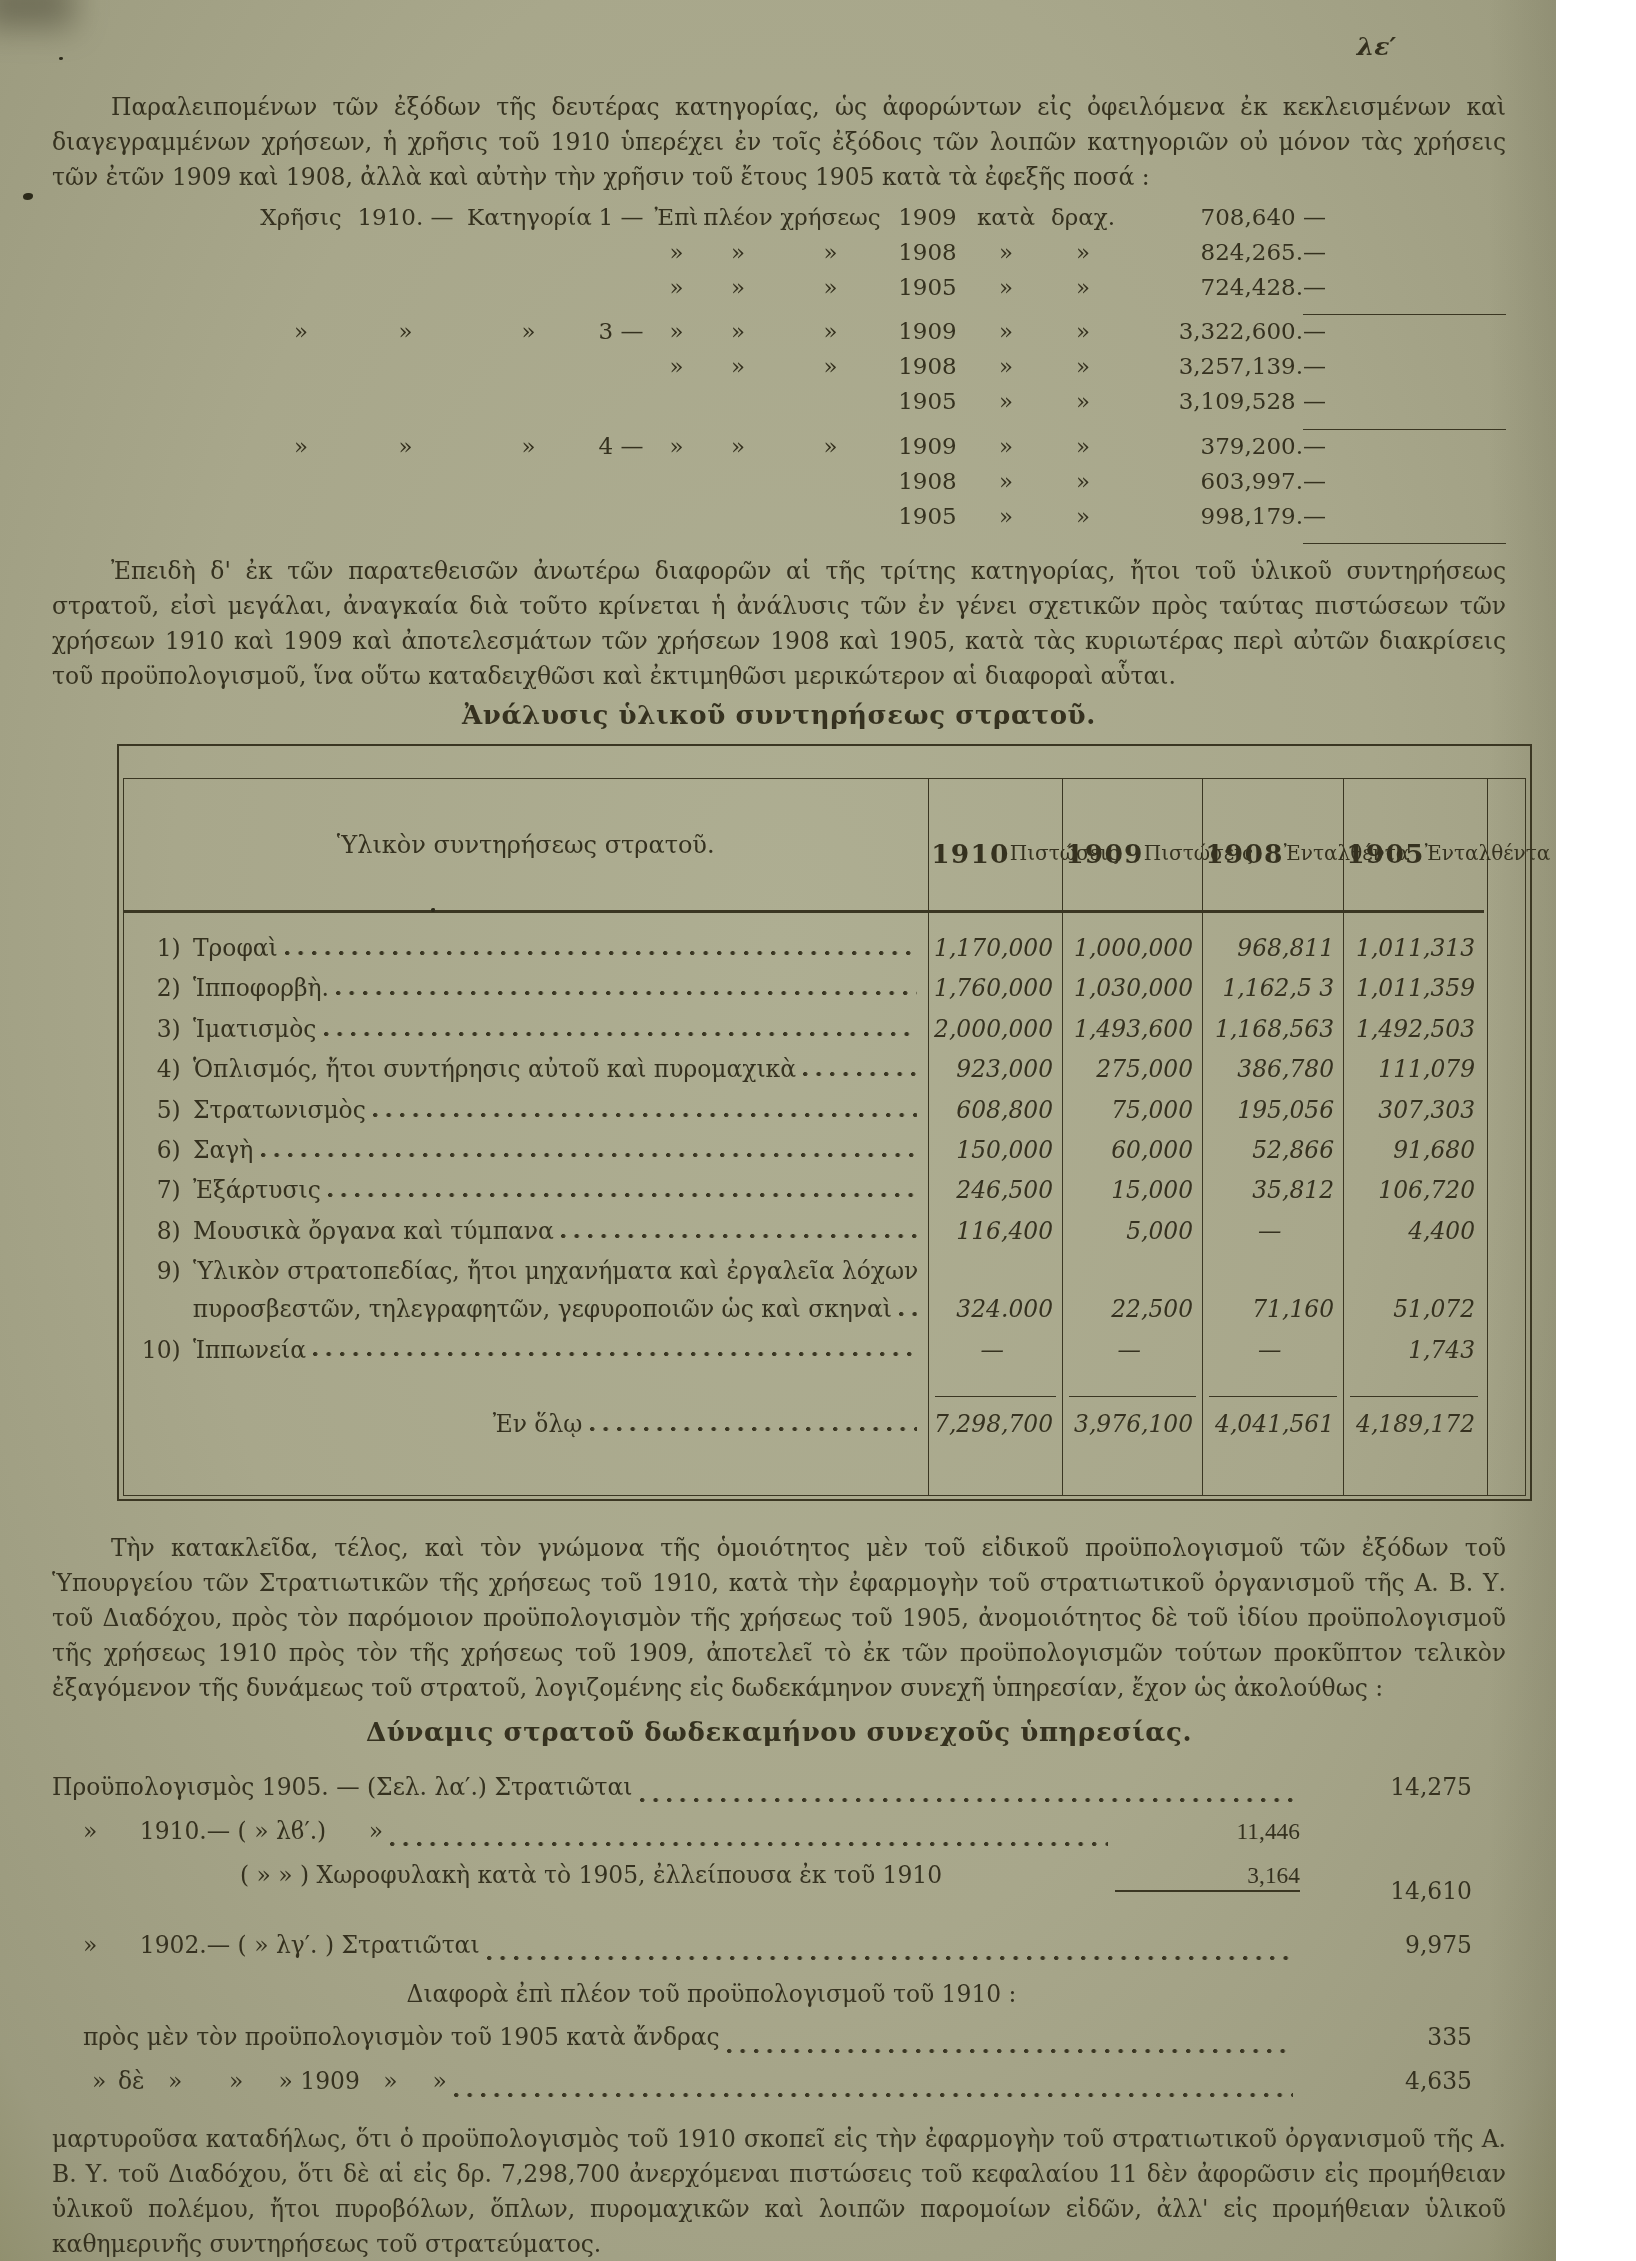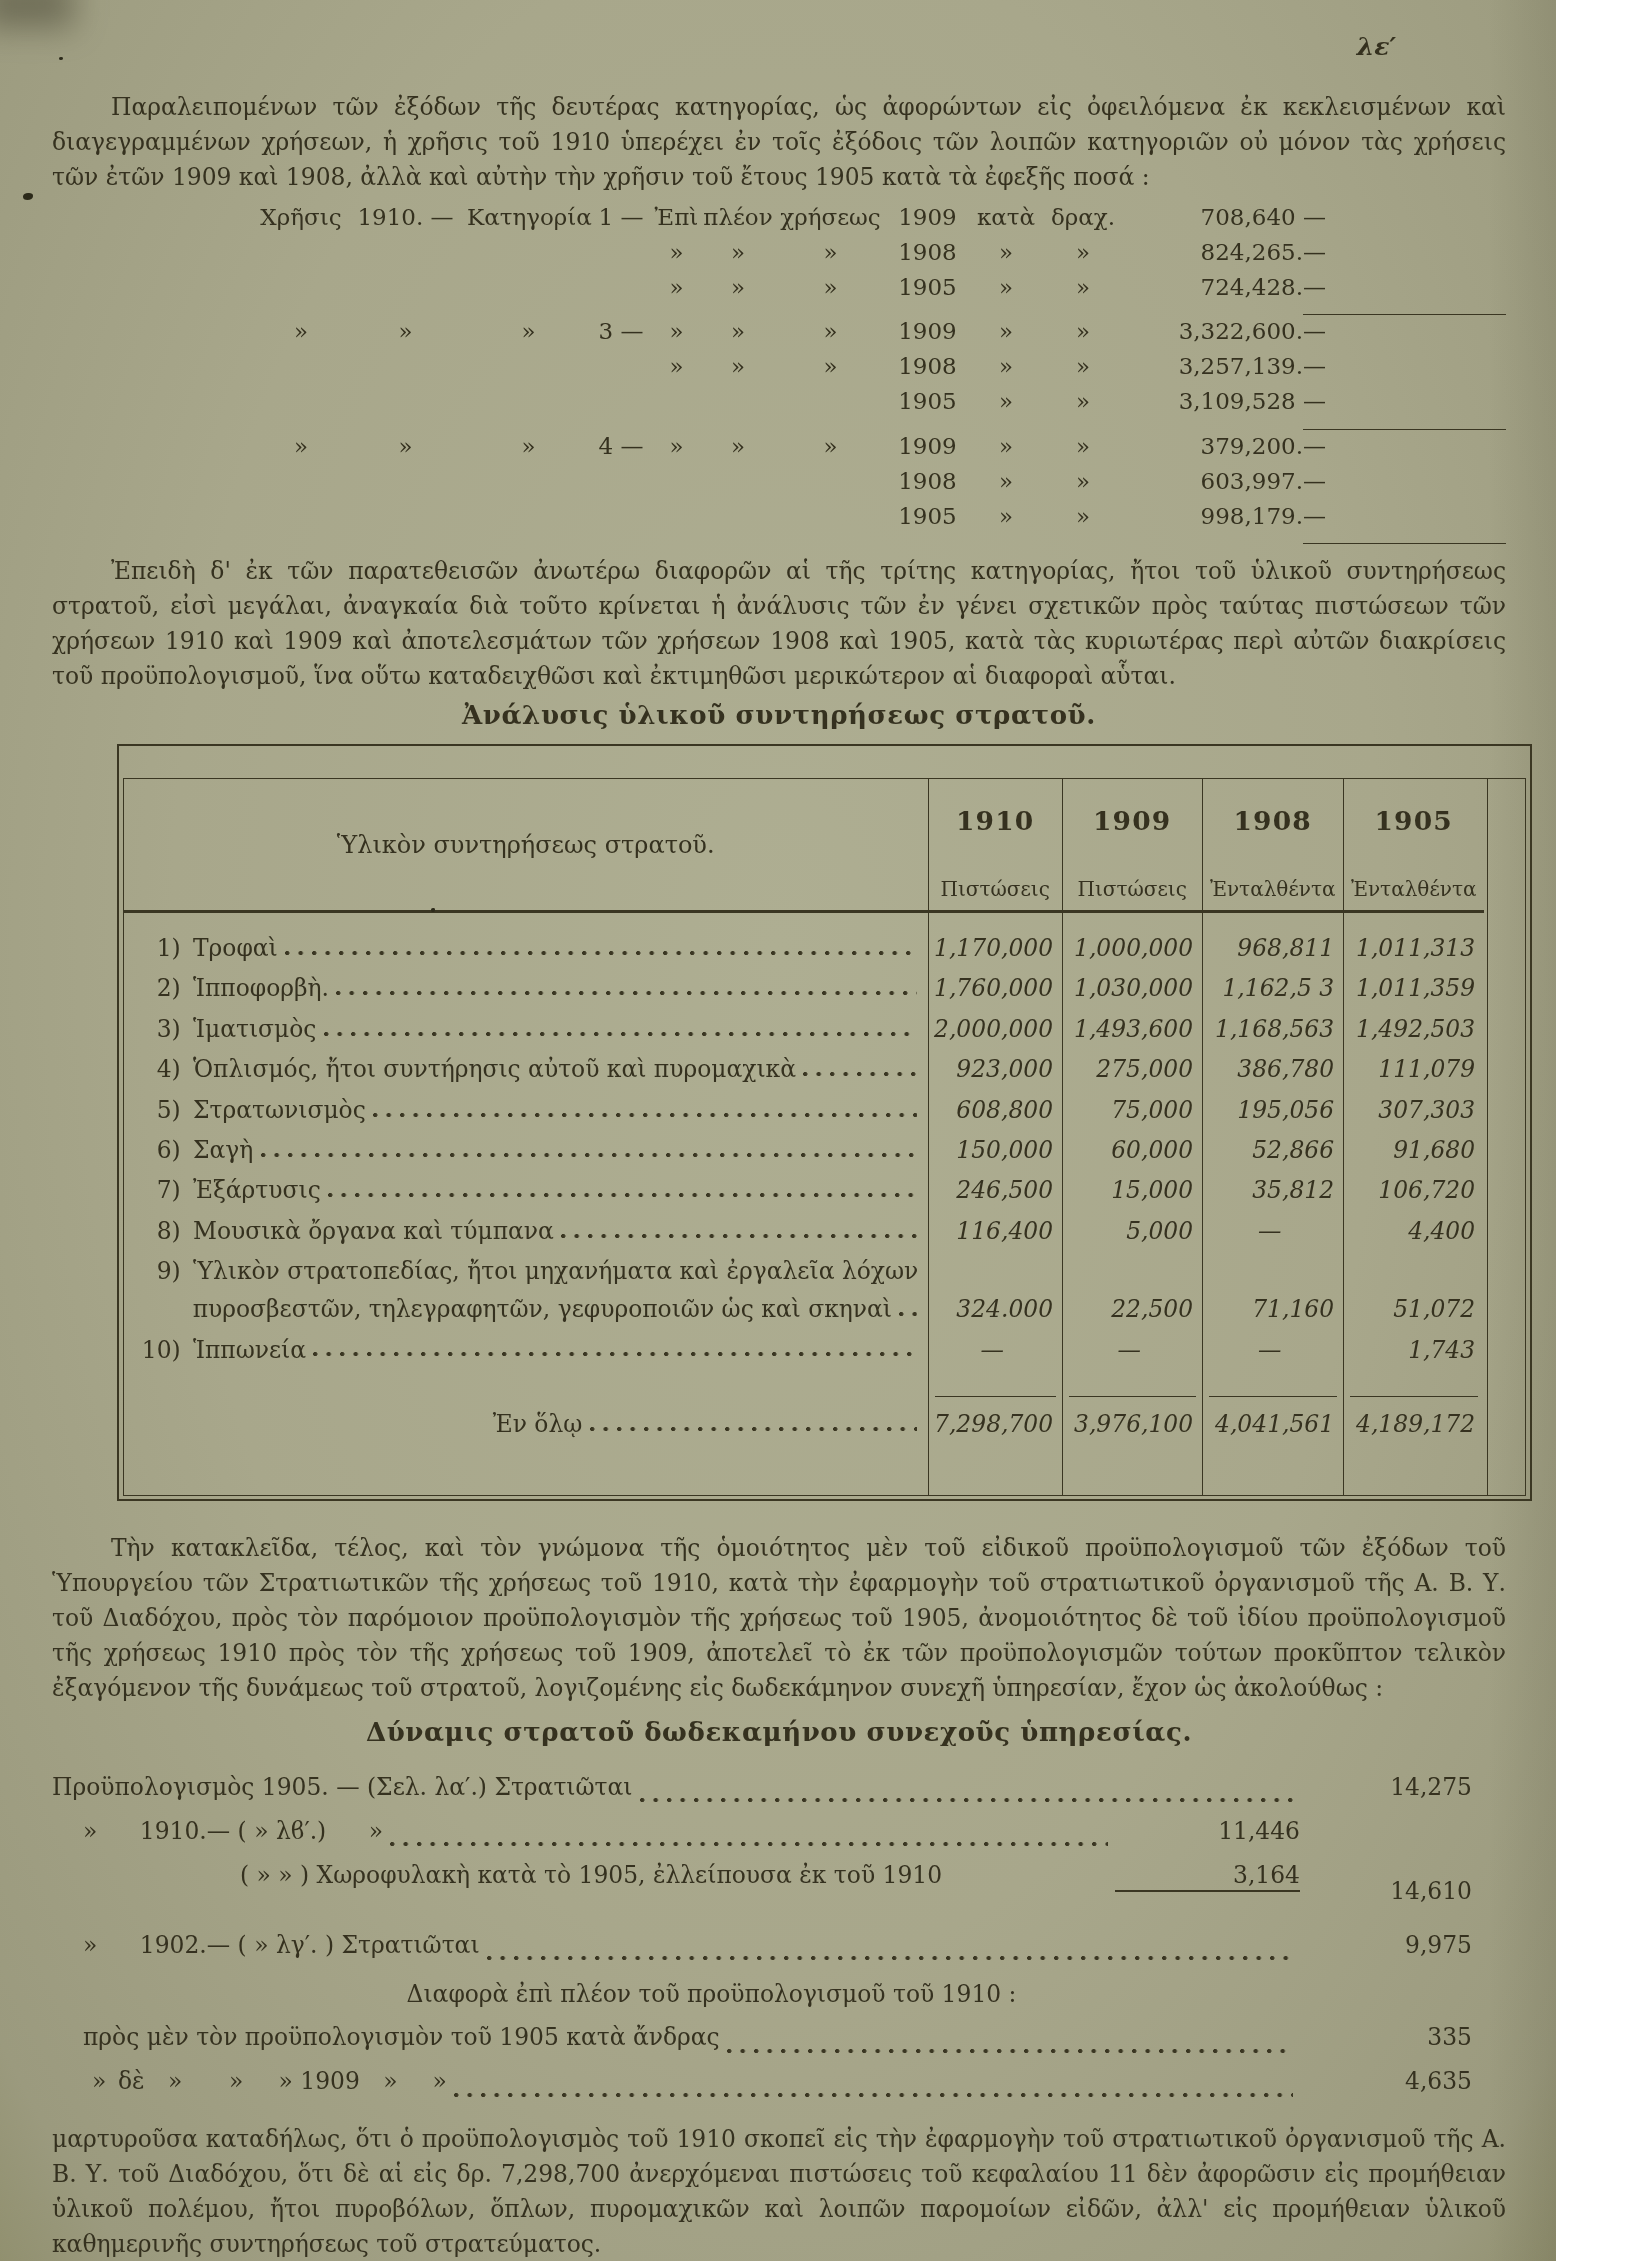--- a/index.html
+++ b/index.html
@@ -44,21 +44,21 @@
     margin:6.2px 0 13.5px 0; }
 
   
   .atable{ width:1415px; margin:3.7px 0 0 65px; border:2.5px solid #3a3622; padding:3.1px 3.7px; }
   .at-inner{ border:1.5px solid #3a3622; padding-right:37px;margin-top:29px; }
   .at-grid{ display:grid; grid-template-columns:804px 134px 140px 141px 141px;
             border-right:1.5px solid #3a3622; font-size:23.4px; }
   .bl{ border-left:1.5px solid #3a3622; }
   .at-h-label{ display:flex; align-items:center; justify-content:center; min-height:131px;
     font-size:24px; }
-  .at-h-col{ display:flex; flex-direction:column; justify-content:space-between;
+  .at-h-col{ display:flex; flex-direction:row; justify-content:space-between;
     align-items:center; padding:26px 2.5px 8.6px 2.5px; min-height:131px; }
   .at-year{ font-size:26.5px; font-weight:bold; letter-spacing:1.2px; }
   .at-sub{ font-size:20px; }
   .at-hr{ grid-column:1/-1; border-top:3.1px solid #3a3622; }
   .at-label{ display:flex; align-items:stretch; min-height:36px; padding:5px 3.7px 5px 10px; }
   .at-label .rnum{ width:47px; text-align:right; margin-right:12.3px; flex:0 0 auto; }
   .at-label .rtext{ white-space:nowrap; }
   .at-label.cont{ padding-left:69px; }
   .at-num{ display:flex; justify-content:flex-end; align-items:flex-end;
     padding:5px 8.6px 7.4px 2.5px; min-height:36px;font-style:italic; }
@@ -70,21 +70,21 @@
   .at-sp{ min-height:16px; }
   .at-rr{ min-height:18.5px; display:flex; align-items:center; }
   .sumline{ display:block; border-top:1.8px solid #3a3622; height:0; flex:1; margin:0 6.2px; }
   .at-total-label{ display:flex; align-items:stretch; min-height:39px; padding:5px 3.7px 5px 369px; }
   .at-bot{ min-height:49px; }
 
   
   .strength{ font-size:23.4px; margin-top:16px; }
   .sl{ display:flex; align-items:stretch; height:44px; line-height:39px; }
   .sl-label{ white-space:nowrap; }
-  .sl-mid{ flex:0 0 185px; text-align:right; }
+  .sl-mid{ flex:0 0 185px; text-align:right;font-family:Liberation Serif, serif; }
   .sl-mid.rule{ border-bottom:2.2px solid #3a3622; height:36px; }
   .sl-right{ flex:0 0 206px; text-align:right; padding-right:34px; }
   .sl-right.drop{ transform:translateY(16px); }
   .ind50{ padding-left:31px; } .ind65{ padding-left:40px; } .ind305{ padding-left:188px; }
   .sl-gap{ flex:1 1 auto; }
   .sl-center{ text-align:center; margin:3.7px 135px 3.7px 0; height:41px; line-height:41px; }
   .mb40{ margin-bottom:26px; }
 
   .closing{ margin-top:16px; }
   .signature{ text-align:right; padding-right:212px; font-size:24px; font-style:italic;

